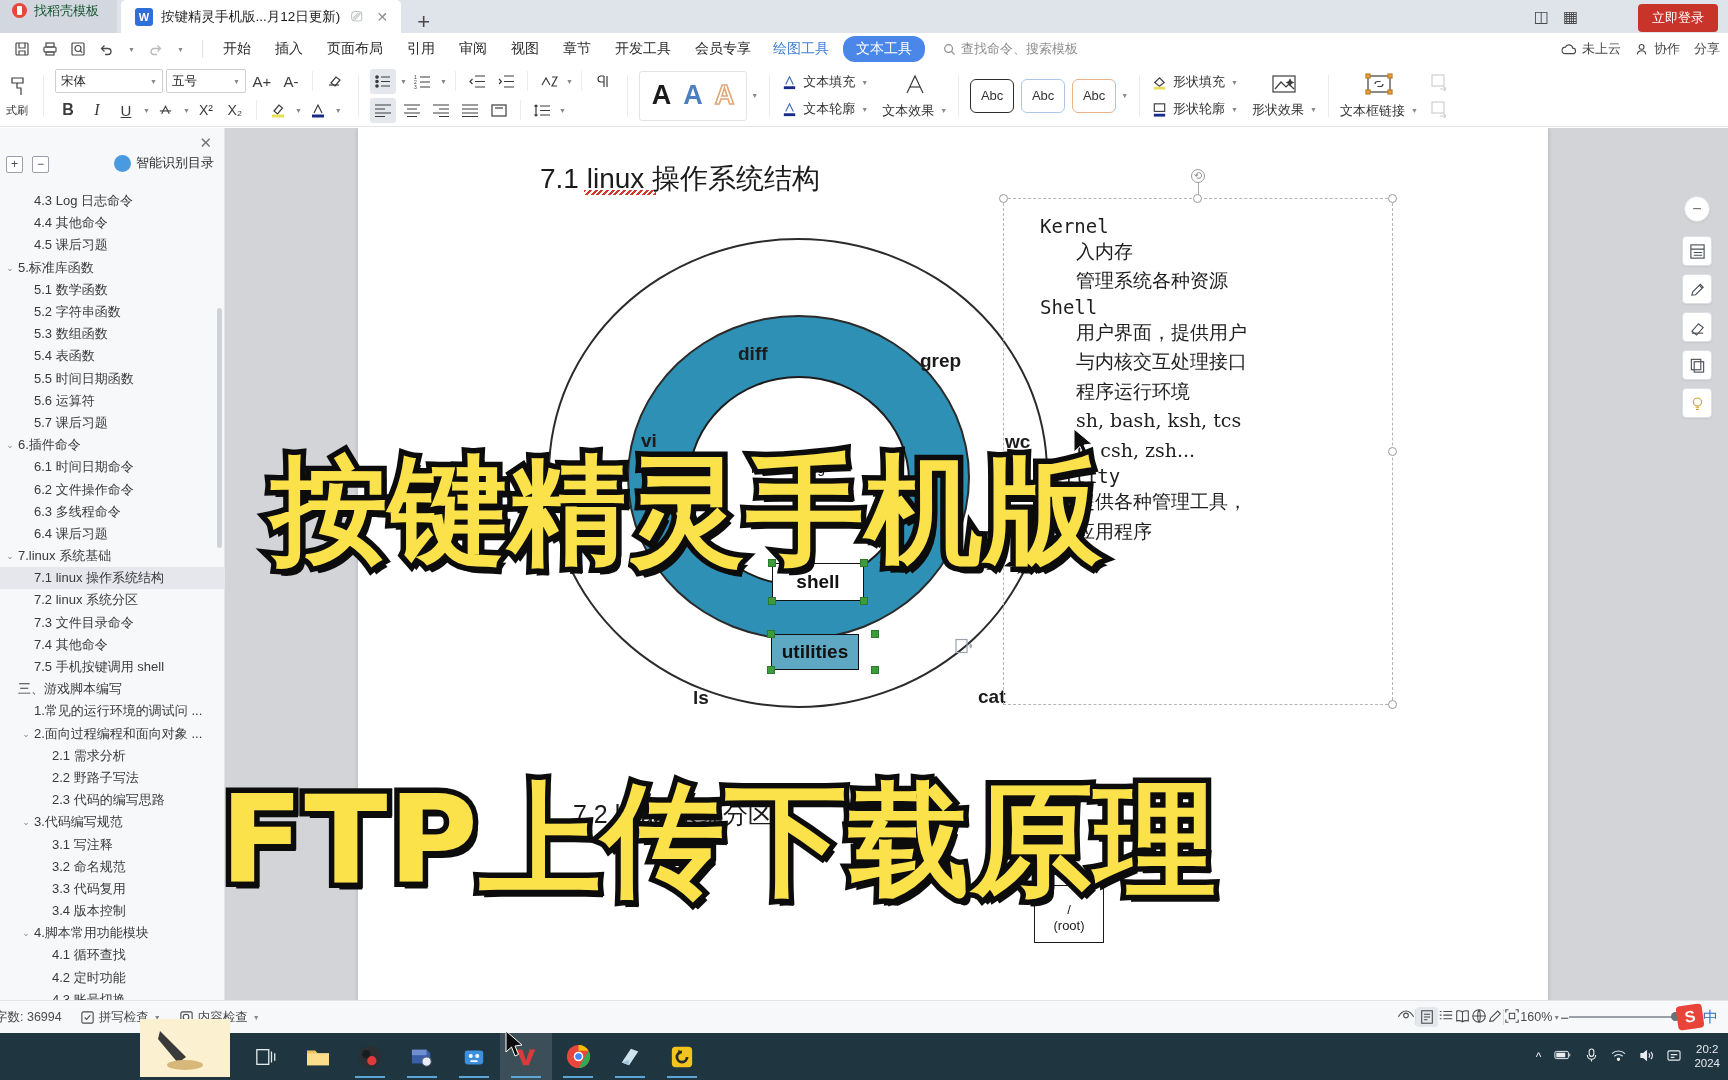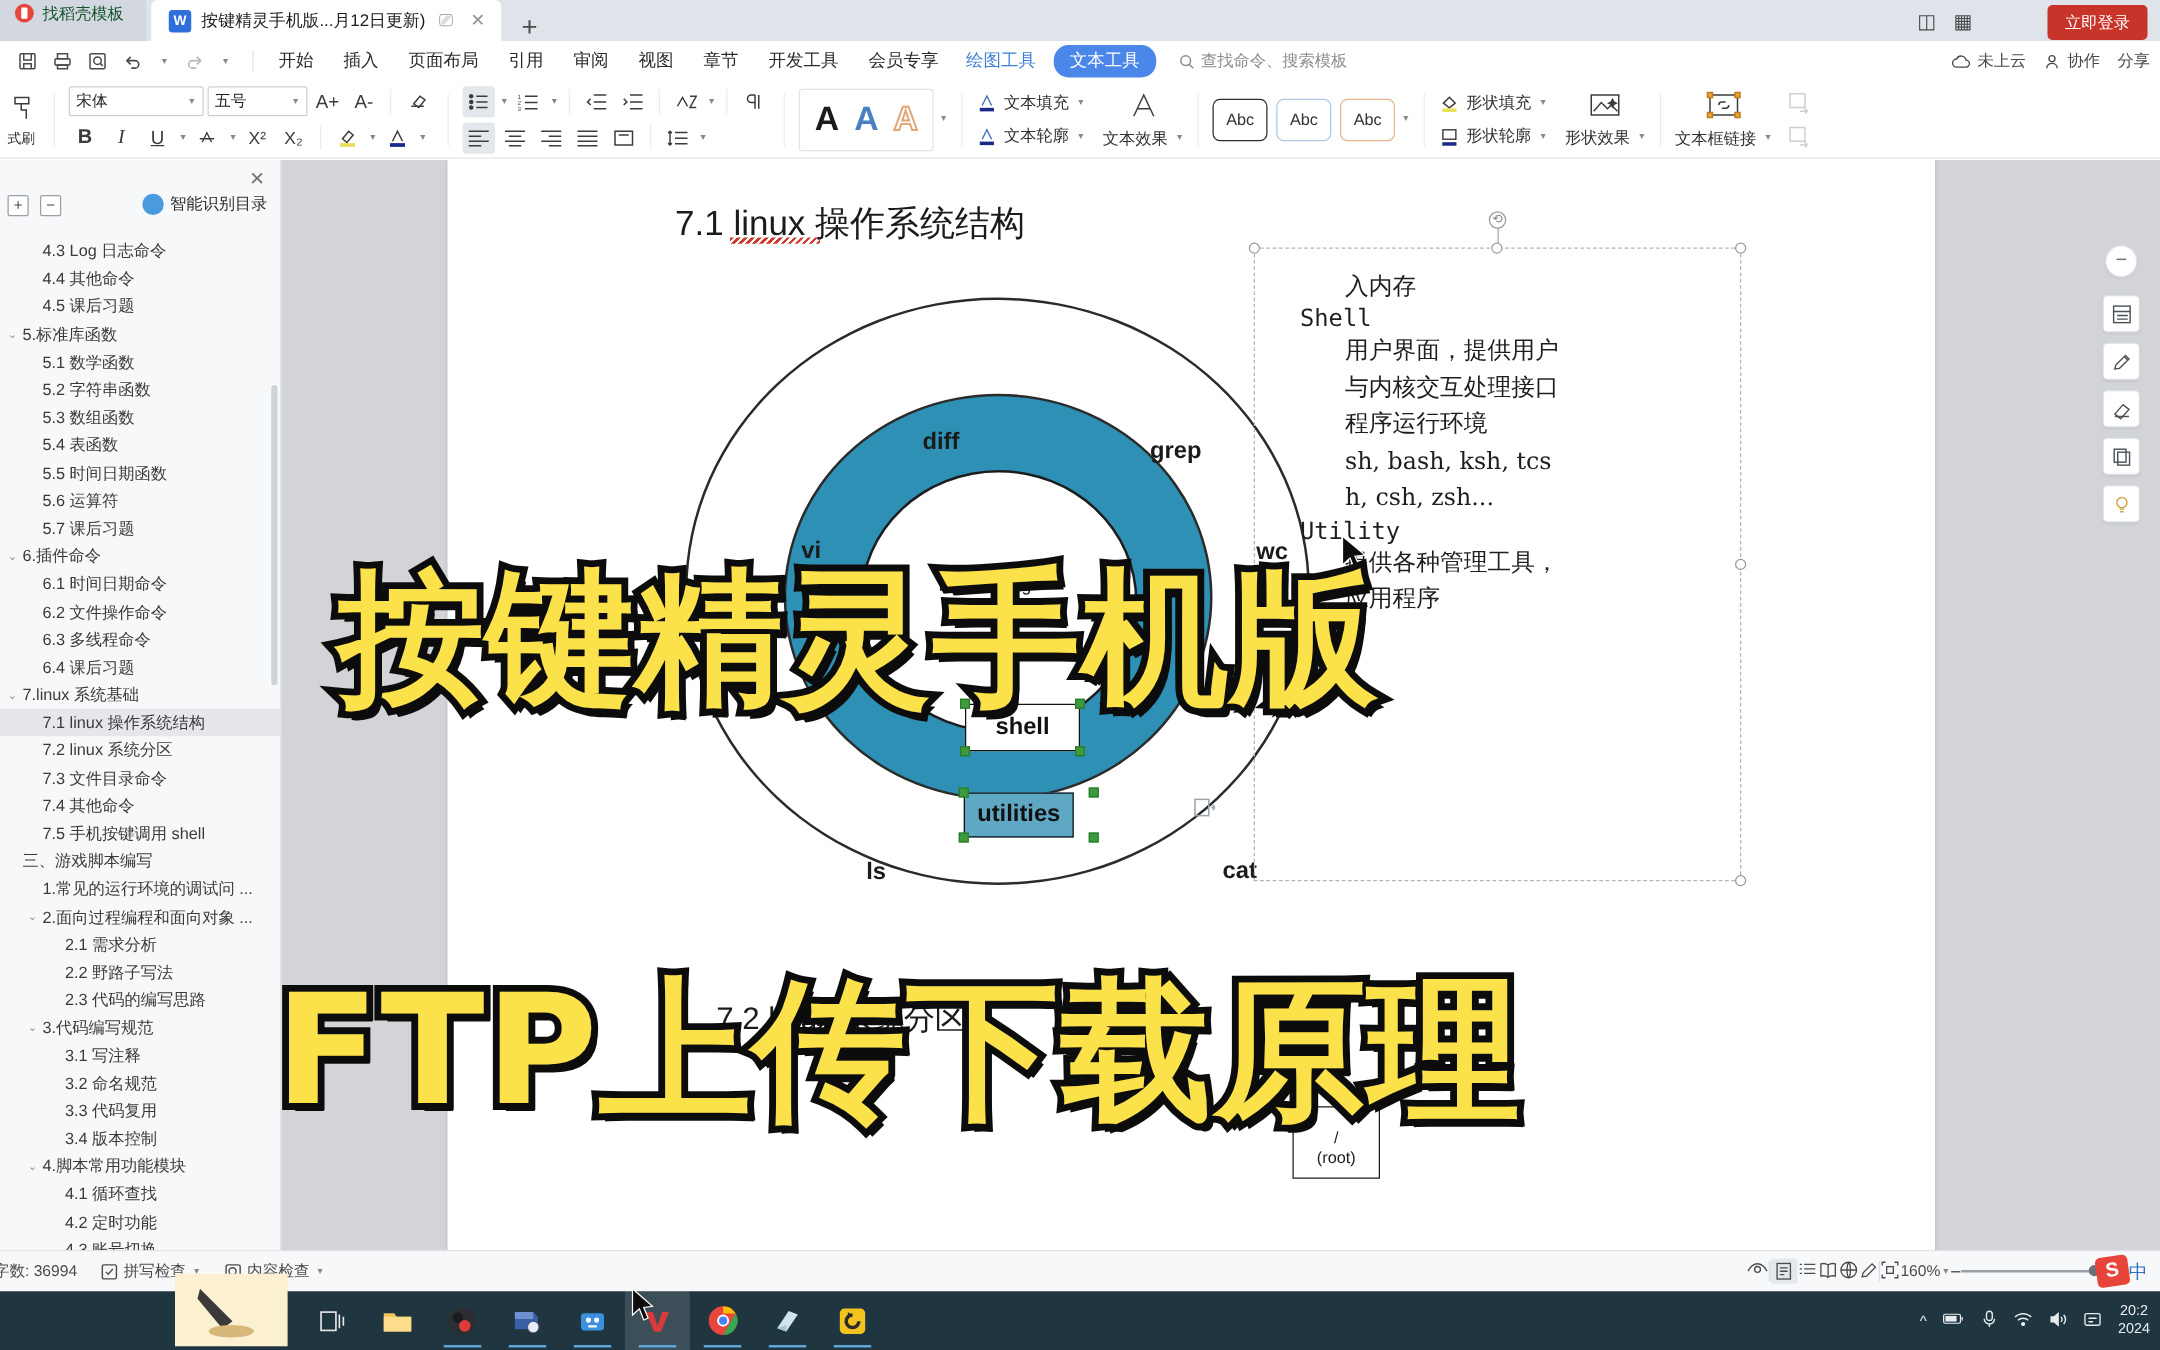--- a/index.html
+++ b/index.html
@@ -858,21 +858,23 @@
       <div class="tbox">
         <div class="rot-stem"></div>
         <div class="rot-handle">⟲</div>
         <div class="tb-h" style="left:-5px;top:-5px"></div>
         <div class="tb-h" style="left:50%;margin-left:-5px;top:-5px"></div>
         <div class="tb-h" style="right:-5px;top:-5px"></div>
         <div class="tb-h" style="right:-5px;top:50%;margin-top:-5px"></div>
         <div class="tb-h" style="right:-5px;bottom:-5px"></div>
 
         <div class="tb-body">
+          <div class="tb-key tb-indent2">Kernel</div>
           <div class="tb-line tb-indent">入内存</div>
+          <div class="tb-line tb-indent">管理系统各种资源</div>
           <div class="tb-key tb-indent2">Shell</div>
           <div class="tb-line tb-indent">用户界面，提供用户</div>
           <div class="tb-line tb-indent">与内核交互处理接口</div>
           <div class="tb-line tb-indent">程序运行环境</div>
           <div class="tb-line tb-indent">sh, bash, ksh, tcs</div>
           <div class="tb-line tb-indent">h, csh, zsh...</div>
           <div class="tb-key tb-indent2">Utility</div>
           <div class="tb-line tb-indent">提供各种管理工具，</div>
           <div class="tb-line tb-indent">应用程序</div>
         </div>

